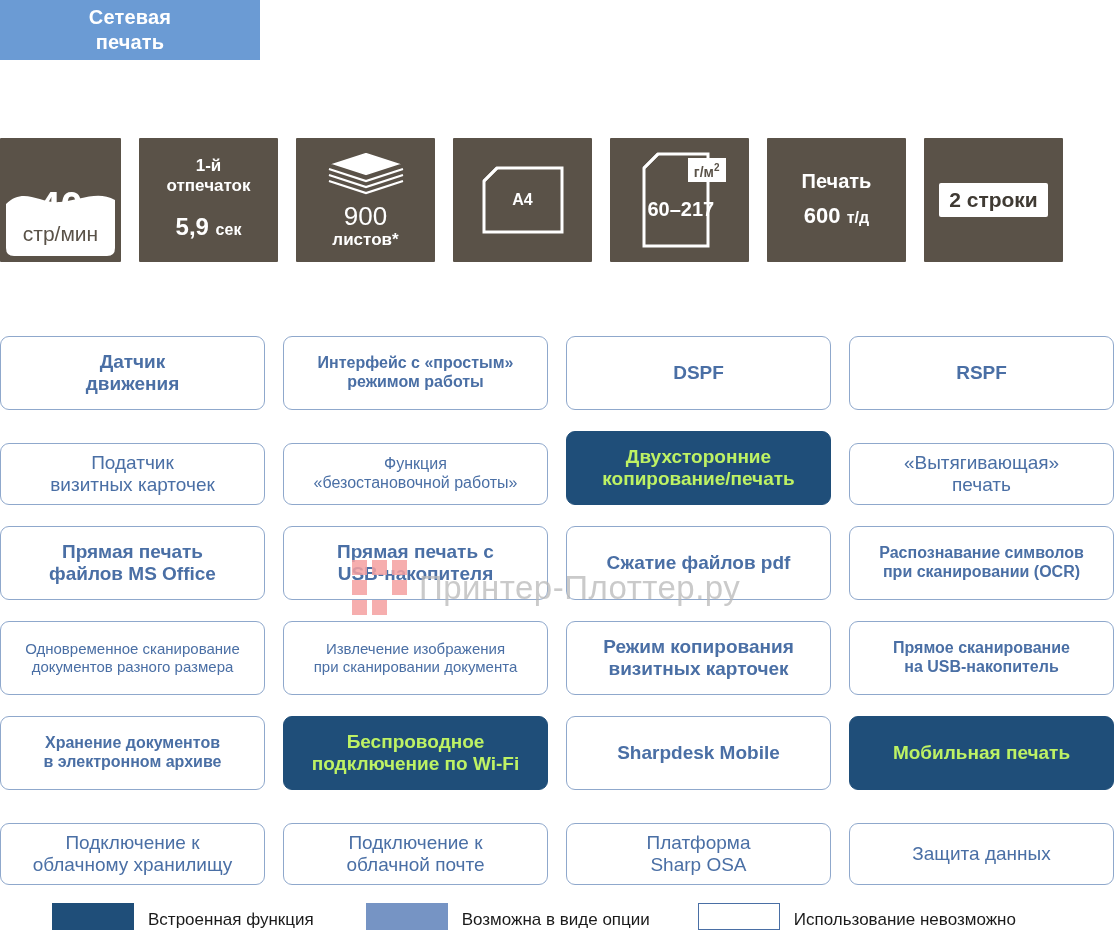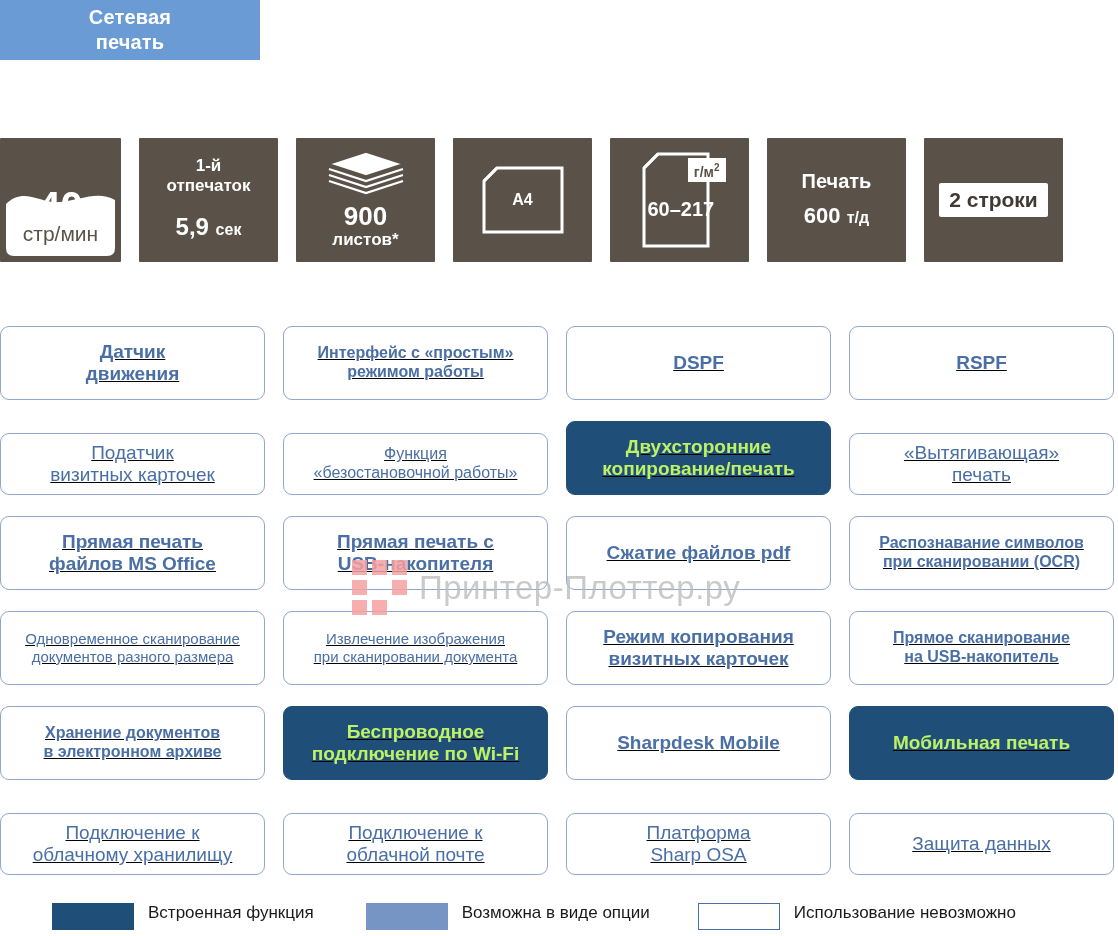--- a/index.html
+++ b/index.html
@@ -51,21 +51,21 @@
   }
 
   
   .t-fpot .l1{font-size:17px;font-weight:bold;line-height:20px;}
   .t-fpot .l2{font-size:24px;font-weight:bold;line-height:30px;margin-top:16px;}
   .t-fpot .l2 .sm{font-size:16px;}
 
   
   .t-stack .stack-ico{width:78px;height:46px;margin-bottom:6px;}
   .t-stack .stack-ico svg{display:block;}
-  .t-stack .l1{font-size:26px;font-weight:bold;line-height:28px;}
+  .t-stack .l1{font-size:26px;font-weight:normal;line-height:28px;}
   .t-stack .l2{font-size:17px;font-weight:bold;line-height:20px;}
 
   
   .t-a4 .doc{position:relative;width:82px;height:68px;}
   .t-a4 .doc svg{display:block;}
   .t-a4 .lbl{
     position:absolute;left:0;right:0;top:50%;transform:translateY(-50%);
     font-size:16px;font-weight:bold;text-align:center;
   }
 
@@ -87,25 +87,25 @@
   .t-duty .l2 .sm{font-size:16px;}
 
   
   .t-lines .chip{
     background:#ffffff;color:#3f3a33;font-size:21px;font-weight:bold;
     padding:5px 10px;line-height:24px;border-radius:2px;
   }
 
   
   #feature-grid{
-    position:absolute;left:0;top:326px;width:1118px;
+    position:absolute;left:0;top:336px;width:1118px;
     display:grid;
     grid-template-columns:repeat(4,265px);
     grid-auto-rows:74px;
-    column-gap:18px;row-gap:21px;text-decoration:underline;
+    column-gap:18px;row-gap:21px;
   }
   .feat{
     box-sizing:border-box;border:1.5px solid #8fa8cc;border-radius:9px;
     background:#ffffff;color:#4a6fa5;
     display:flex;align-items:center;justify-content:center;text-align:center;
     padding:2px 8px;line-height:1.18;
     font-size:19px;font-weight:bold;
   }
   .feat.builtin{background:#1f4e79;border-color:#1f4e79;color:#bef264;}
   .feat.narrow{font-size:16px;font-weight:bold;}
@@ -126,21 +126,21 @@
   #watermark .wm-text{
     font-size:33px;color:#b9b9b9;opacity:.75;white-space:nowrap;
     font-weight:normal;letter-spacing:.5px;
   }
 
   
   #legend{
     position:absolute;left:0;top:901px;width:1118px;height:30px;
     display:flex;align-items:center;
   }
-  .lg-item{display:flex;align-items:flex-start;}
+  .lg-item{display:flex;align-items:flex-end;}
   .lg-sw{width:82px;height:27px;box-sizing:border-box;}
   .lg-sw.builtin{background:#1f4e79;}
   .lg-sw.option{background:#7694c4;}
   .lg-sw.none{background:#ffffff;border:1.5px solid #4a6fa5;}
   .lg-label{
     margin-left:14px;font-size:17px;color:#1a1a1a;white-space:nowrap;
   }
   #legend .gap1{width:52px;}
   #legend .gap2{width:52px;}
   #legend .gap3{width:48px;}

